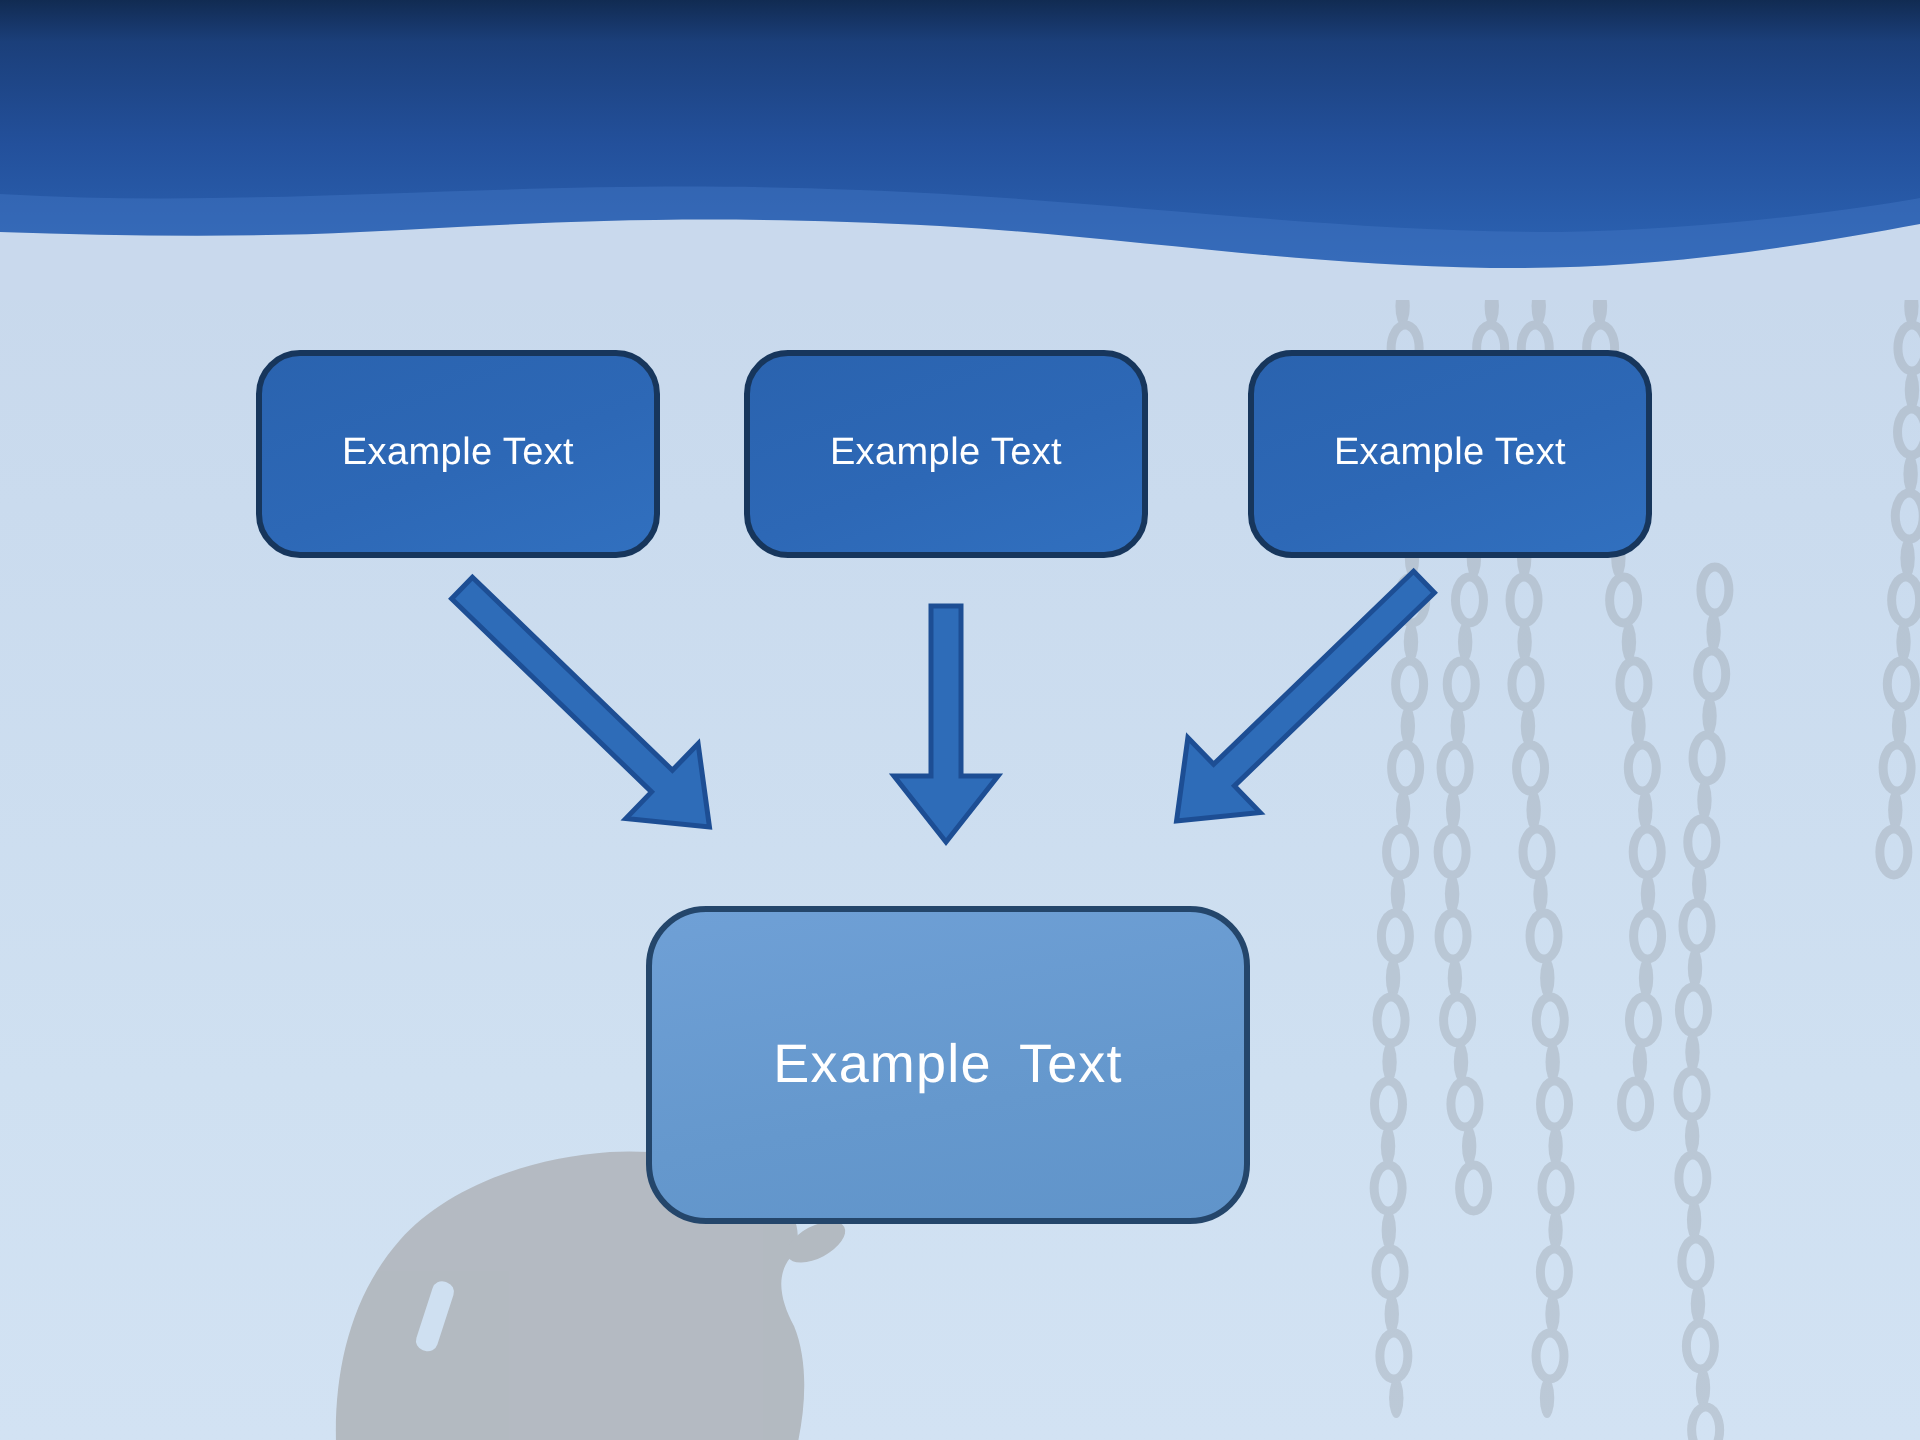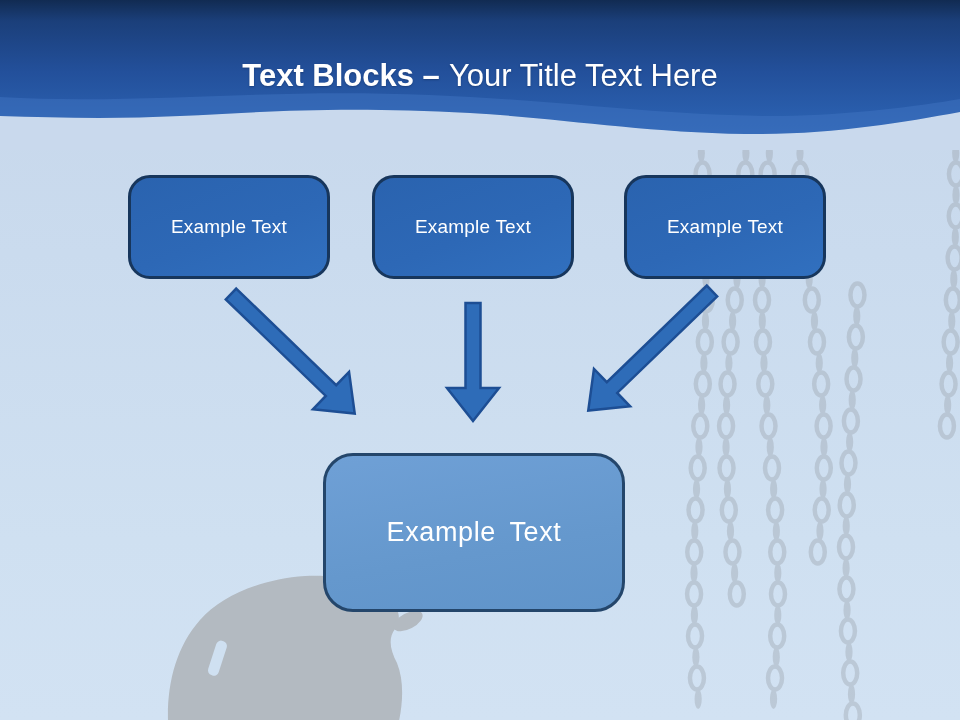--- a/index.html
+++ b/index.html
@@ -206,23 +206,20 @@
 
     <path fill="#3f74c2" opacity="0.5" d="M0,97 C140,105 260,88 430,95 C560,100 660,116 780,116 C850,115 920,106 960,99
       L960,112 C900,123 830,135 745,134 C640,132 560,118 470,113 C340,106 260,112 180,116 C120,119 60,118 0,116 Z"></path>
 
     <path fill="none" stroke="#e9f0f9" stroke-width="4" opacity="0.85" transform="translate(0,3)" d="M0,116 C60,118 120,119 180,116 C260,112 340,106 470,113 C560,118 640,132 745,134 C830,135 900,123 960,112"></path>
 
     <path fill="#c9d9ed" d="M0,116 C60,118 120,119 180,116 C260,112 340,106 470,113 C560,118 640,132 745,134 C830,135 900,123 960,112
       L960,150 L0,150 Z"></path>
   </svg>
 
-  <div class="slide-title">
-    <span class="t-bold">Text Blocks –</span><span class="t-reg">Your Title Text Here</span>
-  </div>
 
   <svg class="arrows" width="960" height="720" aria-hidden="true">
     <g fill="#2e6cb8" stroke="#1d4e94" stroke-width="2.5">
       <g transform="translate(231,294) rotate(44)">
         <path d="M0,-7.5 L139,-7.5 L139,-26 L172,0 L139,26 L139,7.5 L0,7.5 Z"></path>
       </g>
       <path d="M465.5,303 L480.5,303 L480.5,388 L499,388 L473,421 L447,388 L465.5,388 Z"></path>
       <g transform="translate(712,291) rotate(136)">
         <path d="M0,-7.5 L139,-7.5 L139,-26 L172,0 L139,26 L139,7.5 L0,7.5 Z"></path>
       </g>

